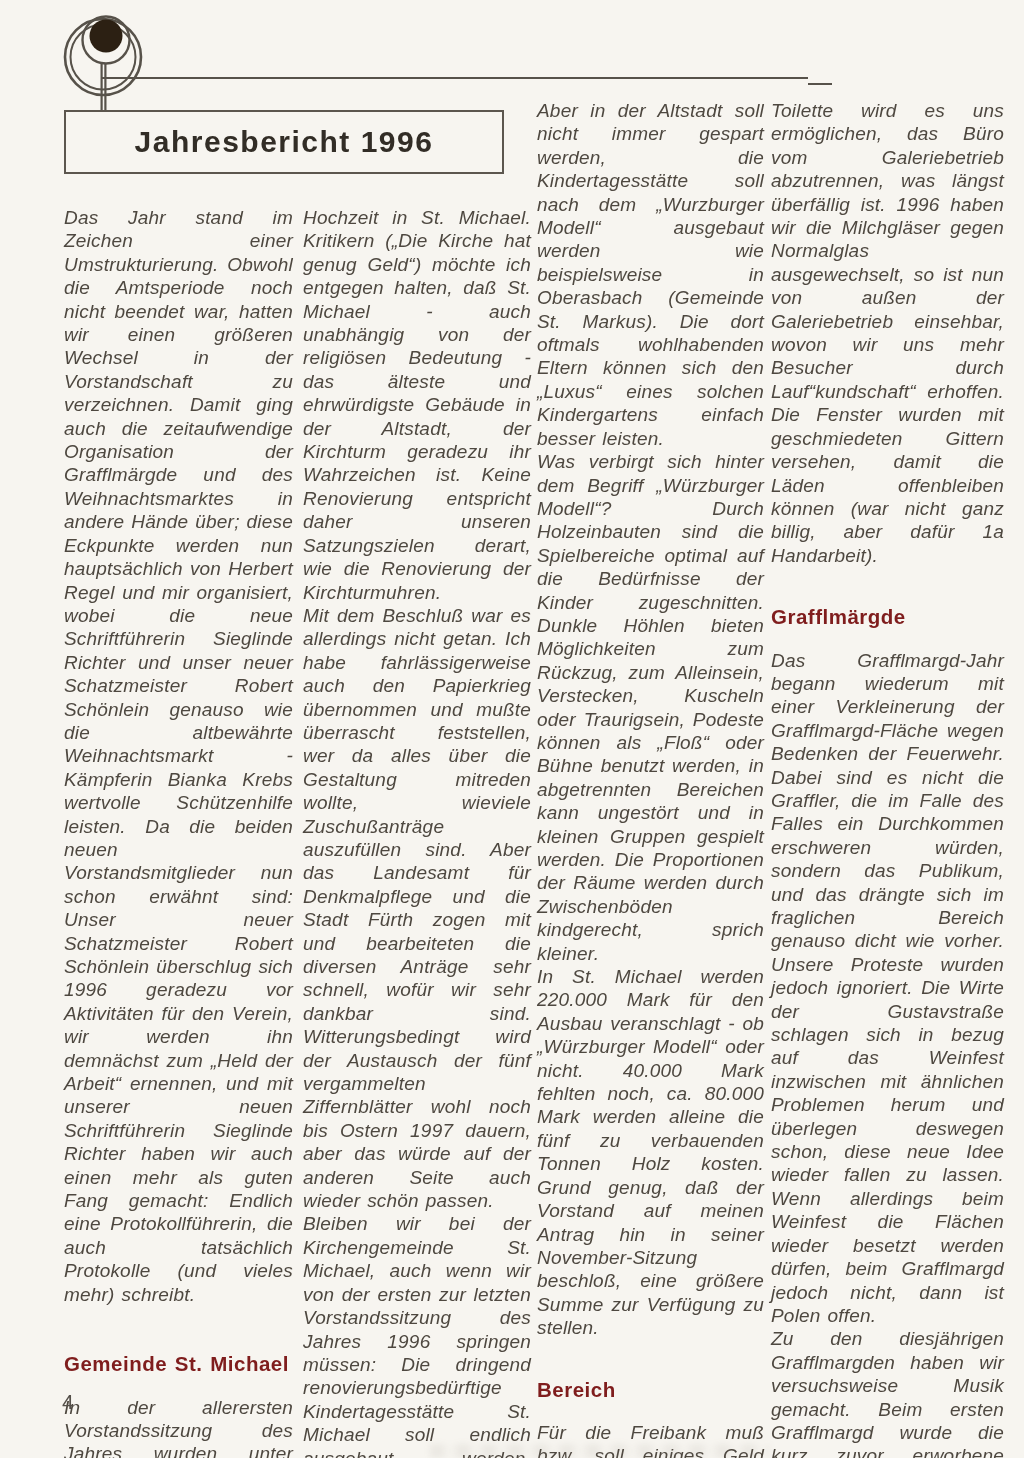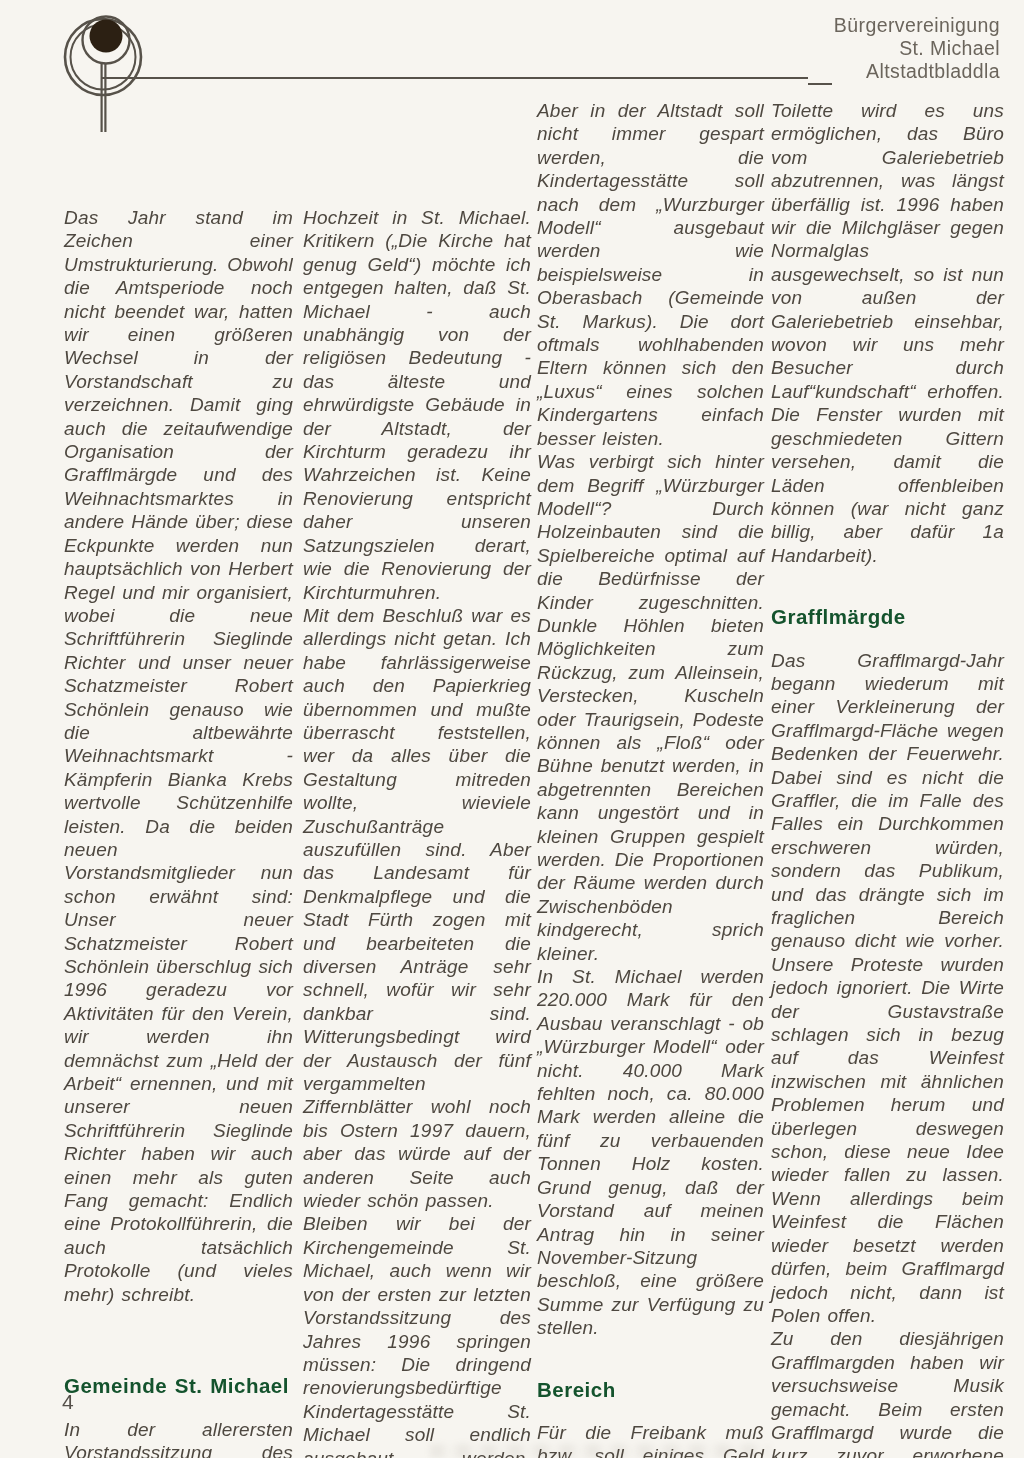--- a/index.html
+++ b/index.html
@@ -89,25 +89,25 @@
   .col-3 { left: 537px; top: 99px;  width: 227px; }
   .col-4 { left: 771px; top: 99px;  width: 233px; }
   .col-para {
     margin: 0;
     font-style: italic;
   }
   .col-heading {
     margin: 38px 0 20px 0;
     font-size: 20.5px;
     font-weight: bold;
-    color: #14532d;
+    color: #7f1d1d;
     letter-spacing: 0.5px;
     text-align: left;
   }
-  .col-1 .col-heading { margin-top: 68px; }
+  .col-1 .col-heading { margin-top: 46px; }
   
   .page-number {
     position: absolute;
     left: 62px;
     top: 1390px;
     font-size: 21px;
     color: #55504a;
   }
   .bleed-artifact {
     position: absolute;
@@ -131,29 +131,27 @@
 
   <svg class="logo" viewBox="0 0 92 132" xmlns="http://www.w3.org/2000/svg" aria-hidden="true">
     <circle cx="45" cy="51" r="38" fill="none" stroke="#57524a" stroke-width="2.6"></circle>
     <circle cx="45" cy="51" r="32.5" fill="none" stroke="#57524a" stroke-width="2"></circle>
     <circle cx="48" cy="34" r="23.5" fill="none" stroke="#57524a" stroke-width="2.4"></circle>
     <circle cx="48" cy="30" r="16.5" fill="#2c2013"></circle>
     <line x1="43.6" y1="57" x2="43.6" y2="126" stroke="#57524a" stroke-width="2.2"></line>
     <line x1="47.4" y1="57" x2="47.4" y2="126" stroke="#57524a" stroke-width="2.2"></line>
   </svg>
 
-  <div class="org-block">
-    <div>Bürgervereinigung</div>
-    <div>St. Michael</div>
-    <div>Altstadtbladdla</div>
-  </div>
 
   <div class="header-rule"></div>
   <div class="header-rule-end"></div>
 
+  <div class="title-box">
+    <h1>Jahresbericht 1996</h1>
+  </div>
 
   <div class="column col-1" lang="de">
       <p class="col-para">Das Jahr stand im Zeichen einer Umstrukturierung. Obwohl die Amtsperiode noch nicht beendet war, hatten wir einen größeren Wechsel in der Vorstandschaft zu verzeichnen. Damit ging auch die zeitaufwendige Organisation der Grafflmärgde und des Weihnachtsmarktes in andere Hände über; diese Eckpunkte werden nun hauptsächlich von Herbert Regel und mir organisiert, wobei die neue Schriftführerin Sieglinde Richter und unser neuer Schatzmeister Robert Schönlein genauso wie die altbewährte Weihnachtsmarkt -Kämpferin Bianka Krebs wertvolle Schützenhilfe leisten. Da die beiden neuen Vorstandsmitglieder nun schon erwähnt sind: Unser neuer Schatzmeister Robert Schönlein überschlug sich 1996 geradezu vor Aktivitäten für den Verein, wir werden ihn demnächst zum „Held der Arbeit“ ernennen, und mit unserer neuen Schriftführerin Sieglinde Richter haben wir auch einen mehr als guten Fang gemacht: Endlich eine Protokollführerin, die auch tatsächlich Protokolle (und vieles mehr) schreibt.</p>
       <h3 class="col-heading">Gemeinde St. Michael</h3>
       <p class="col-para">In der allerersten Vorstandssitzung des Jahres wurden unter anderem beschlossen, die Renovierung der Kirchturmuhren von St. Michael mit einem größeren Betrag zu unterstützen. Die Idee kam mir anläßlich meiner</p>
     </div>
   <div class="column col-2" lang="de">
       <p class="col-para">Hochzeit in St. Michael. Kritikern („Die Kirche hat genug Geld“) möchte ich entgegen halten, daß St. Michael - auch unabhängig von der religiösen Bedeutung - das älteste und ehrwürdigste Gebäude in der Altstadt, der Kirchturm geradezu ihr Wahrzeichen ist. Keine Renovierung entspricht daher unseren Satzungszielen derart, wie die Renovierung der Kirchturmuhren.</p>
       <p class="col-para">Mit dem Beschluß war es allerdings nicht getan. Ich habe fahrlässigerweise auch den Papierkrieg übernommen und mußte überrascht feststellen, wer da alles über die Gestaltung mitreden wollte, wieviele Zuschußanträge auszufüllen sind. Aber das Landesamt für Denkmalpflege und die Stadt Fürth zogen mit und bearbeiteten die diversen Anträge sehr schnell, wofür wir sehr dankbar sind. Witterungsbedingt wird der Austausch der fünf vergammelten Ziffernblätter wohl noch bis Ostern 1997 dauern, aber das würde auf der anderen Seite auch wieder schön passen.</p>
       <p class="col-para">Bleiben wir bei der Kirchengemeinde St. Michael, auch wenn wir von der ersten zur letzten Vorstandssitzung des Jahres 1996 springen müssen: Die dringend renovierungsbedürftige Kindertagesstätte St. Michael soll endlich ausgebaut werden. Gerade in der Stadtgemeinde St. Michael sind oft beide Eltern berufstätig, Alleinerziehende gibt es auch mehr als in den gediegenen Ortsteilen am Stadtrand.</p>

